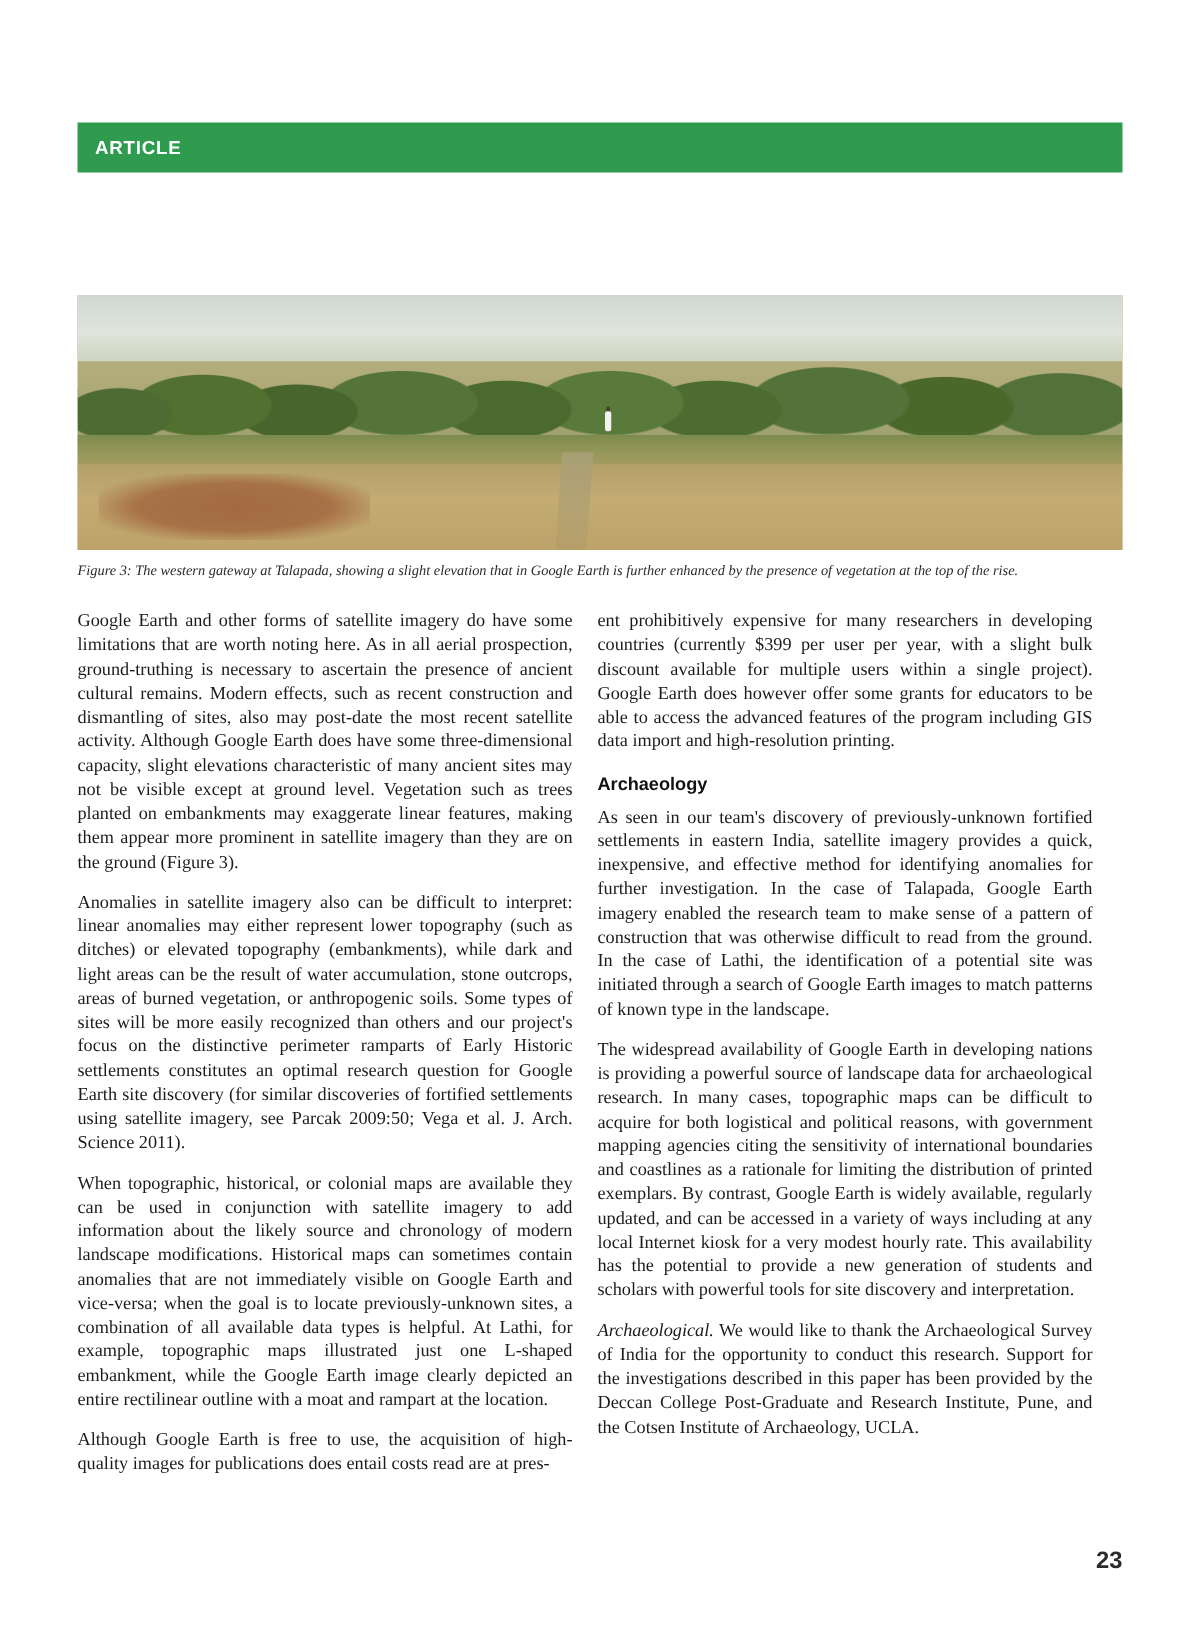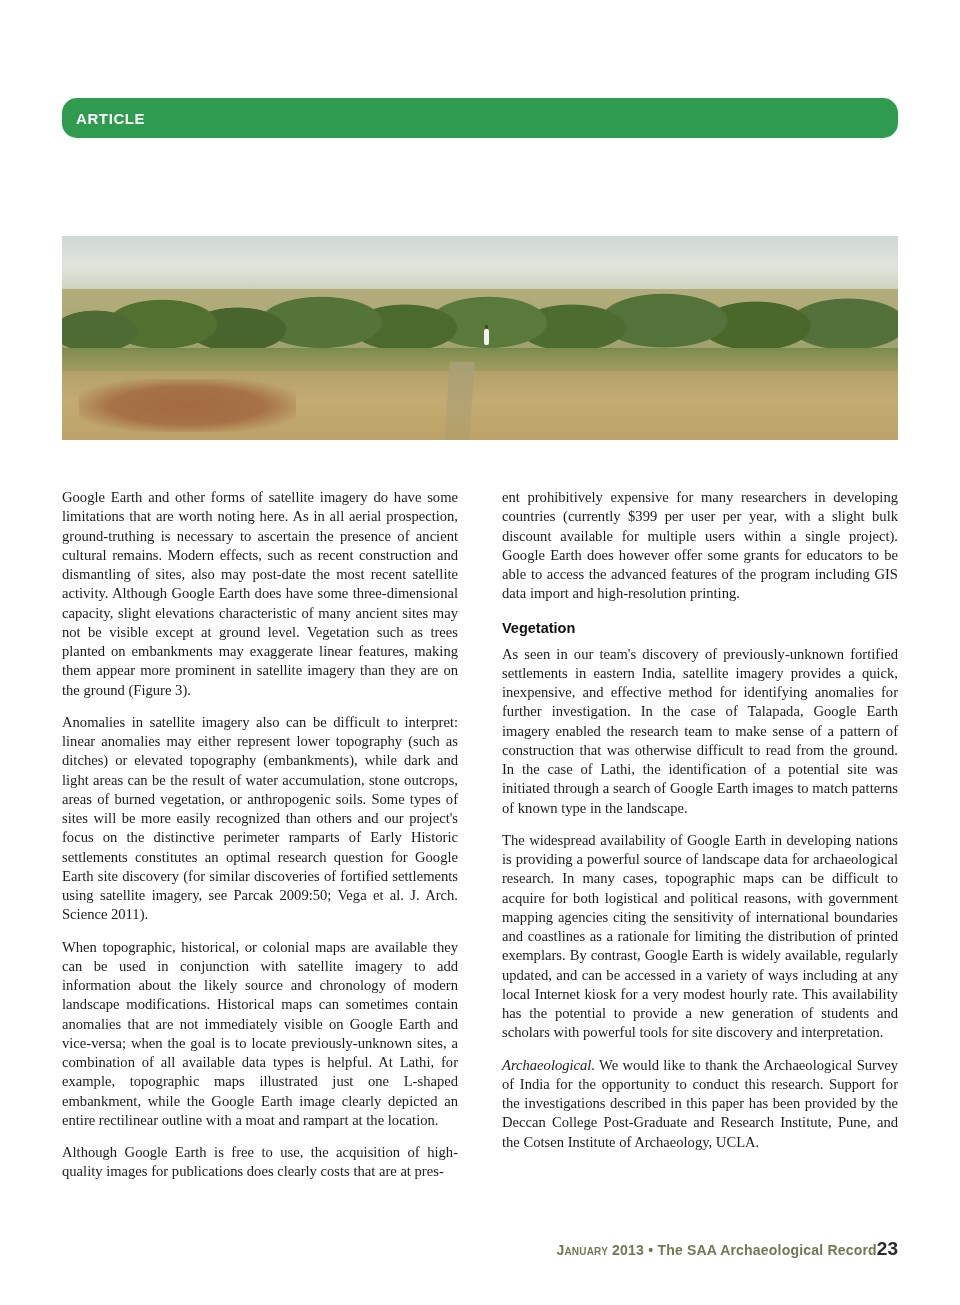--- a/index.html
+++ b/index.html
@@ -26,21 +26,20 @@
   
   .header-banner {
     position: absolute;
     left: 62px;
     top: 98px;
     width: 836px;
     height: 40px;
     background: #2e9b4f;
     display: flex;
     align-items: center;
-    border-radius: 15px;
   }
   .header-banner .label {
     color: #ffffff;
     font-family: "Liberation Sans", sans-serif;
     font-weight: bold;
     font-size: 15px;
     letter-spacing: 0.6px;
     margin-left: 14px;
   }
 
@@ -157,21 +156,20 @@
   }
 
   
   .columns {
     position: absolute;
     left: 62px;
     top: 488px;
     width: 836px;
     display: flex;
     gap: 20px;
-    justify-content: space-between;
   }
   .col {
     width: 396px;
   }
   .col p {
     margin: 0 0 13px 0;
     font-size: 14.6px;
     line-height: 1.32;
     text-align: justify;
     hyphens: auto;
@@ -234,42 +232,38 @@
       <div class="sky"></div>
       <div class="treeline"></div>
       <div class="midfield"></div>
       <div class="foreground"></div>
       <div class="red-patch"></div>
       <div class="path"></div>
       <div class="person"></div>
     </div>
   </div>
 
+  <div class="figure-caption">Figure 3: The western gateway at Talapada, showing a slight elevation that in Google Earth is further enhanced by the presence of vegetation at the top of the rise.</div>
 
   <div class="columns">
 
     <div class="col">
       <p>Google Earth and other forms of satellite imagery do have some limitations that are worth noting here. As in all aerial prospection, ground-truthing is necessary to ascertain the presence of ancient cultural remains. Modern effects, such as recent construction and dismantling of sites, also may post-date the most recent satellite activity. Although Google Earth does have some three-dimensional capacity, slight elevations characteristic of many ancient sites may not be visible except at ground level. Vegetation such as trees planted on embankments may exaggerate linear features, making them appear more prominent in satellite imagery than they are on the ground (Figure 3).</p>
       <p>Anomalies in satellite imagery also can be difficult to interpret: linear anomalies may either represent lower topography (such as ditches) or elevated topography (embankments), while dark and light areas can be the result of water accumulation, stone outcrops, areas of burned vegetation, or anthropogenic soils. Some types of sites will be more easily recognized than others and our project's focus on the distinctive perimeter ramparts of Early Historic settlements constitutes an optimal research question for Google Earth site discovery (for similar discoveries of fortified settlements using satellite imagery, see Parcak 2009:50; Vega et al. J. Arch. Science 2011).</p>
       <p>When topographic, historical, or colonial maps are available they can be used in conjunction with satellite imagery to add information about the likely source and chronology of modern landscape modifications. Historical maps can sometimes contain anomalies that are not immediately visible on Google Earth and vice-versa; when the goal is to locate previously-unknown sites, a combination of all available data types is helpful. At Lathi, for example, topographic maps illustrated just one L-shaped embankment, while the Google Earth image clearly depicted an entire rectilinear outline with a moat and rampart at the location.</p>
-      <p>Although Google Earth is free to use, the acquisition of high-quality images for publications does clearly costs that are at pres-</p>
+      <p>Although Google Earth is free to use, the acquisition of high-quality images for publications does entail costs read are at pres-</p>
     </div>
 
     <div class="col">
       <p>ent prohibitively expensive for many researchers in developing countries (currently $399 per user per year, with a slight bulk discount available for multiple users within a single project). Google Earth does however offer some grants for educators to be able to access the advanced features of the program including GIS data import and high-resolution printing.</p>
-      <h2>Vegetation</h2>
+      <h2>Archaeology</h2>
       <p>As seen in our team's discovery of previously-unknown fortified settlements in eastern India, satellite imagery provides a quick, inexpensive, and effective method for identifying anomalies for further investigation. In the case of Talapada, Google Earth imagery enabled the research team to make sense of a pattern of construction that was otherwise difficult to read from the ground. In the case of Lathi, the identification of a potential site was initiated through a search of Google Earth images to match patterns of known type in the landscape.</p>
       <p>The widespread availability of Google Earth in developing nations is providing a powerful source of landscape data for archaeological research. In many cases, topographic maps can be difficult to acquire for both logistical and political reasons, with government mapping agencies citing the sensitivity of international boundaries and coastlines as a rationale for limiting the distribution of printed exemplars. By contrast, Google Earth is widely available, regularly updated, and can be accessed in a variety of ways including at any local Internet kiosk for a very modest hourly rate. This availability has the potential to provide a new generation of students and scholars with powerful tools for site discovery and interpretation.</p>
       <p class="ack"><span class="ack-label">Archaeological.</span><span> We would like to thank the Archaeological Survey of India for the opportunity to conduct this research. Support for the investigations described in this paper has been provided by the Deccan College Post-Graduate and Research Institute, Pune, and the Cotsen Institute of Archaeology, UCLA.</span></p>
     </div>
 
   </div>
 
   <div class="footer">
-    <span class="ftext">
-      <span class="smallcaps">January 2013</span>
-      <span>•</span>
-      <span>The SAA Archaeological Record</span>
-    </span>
     <span class="pagenum">23</span>
   </div>
 
 </div>
 
 </body></html>

